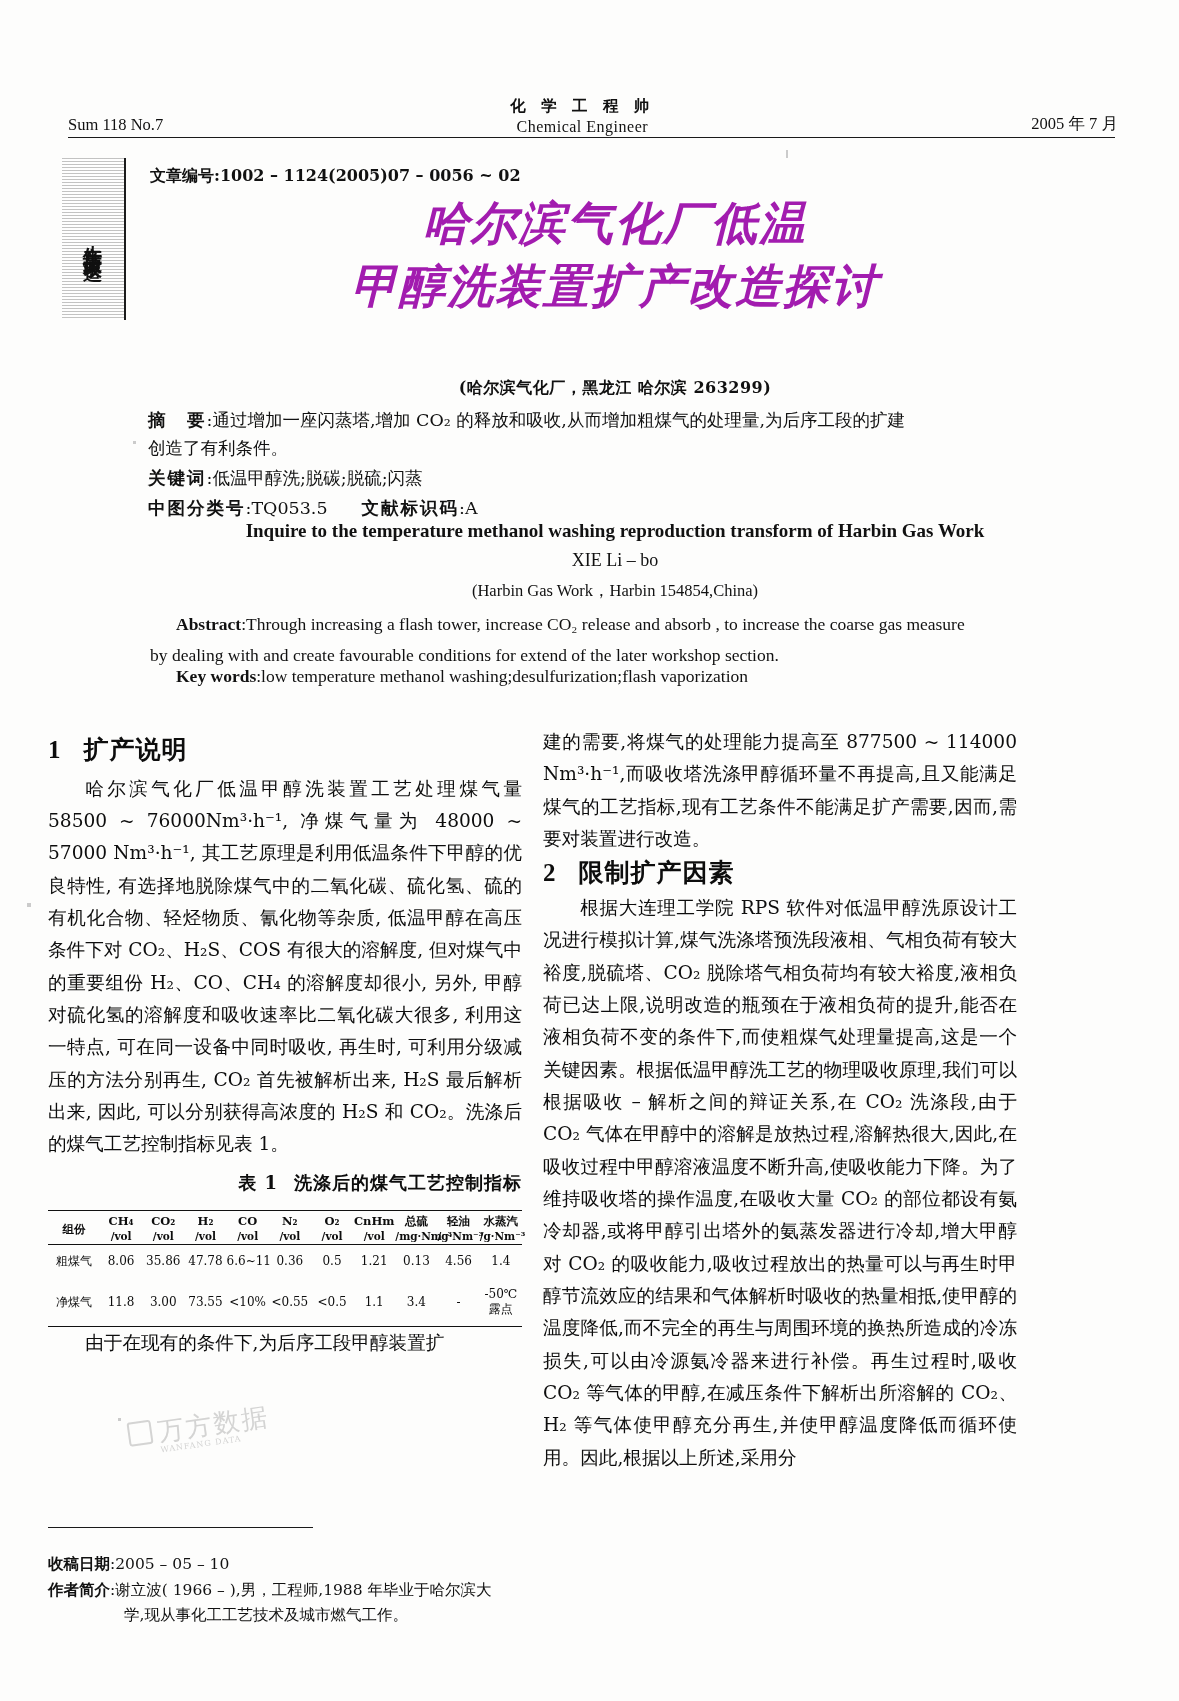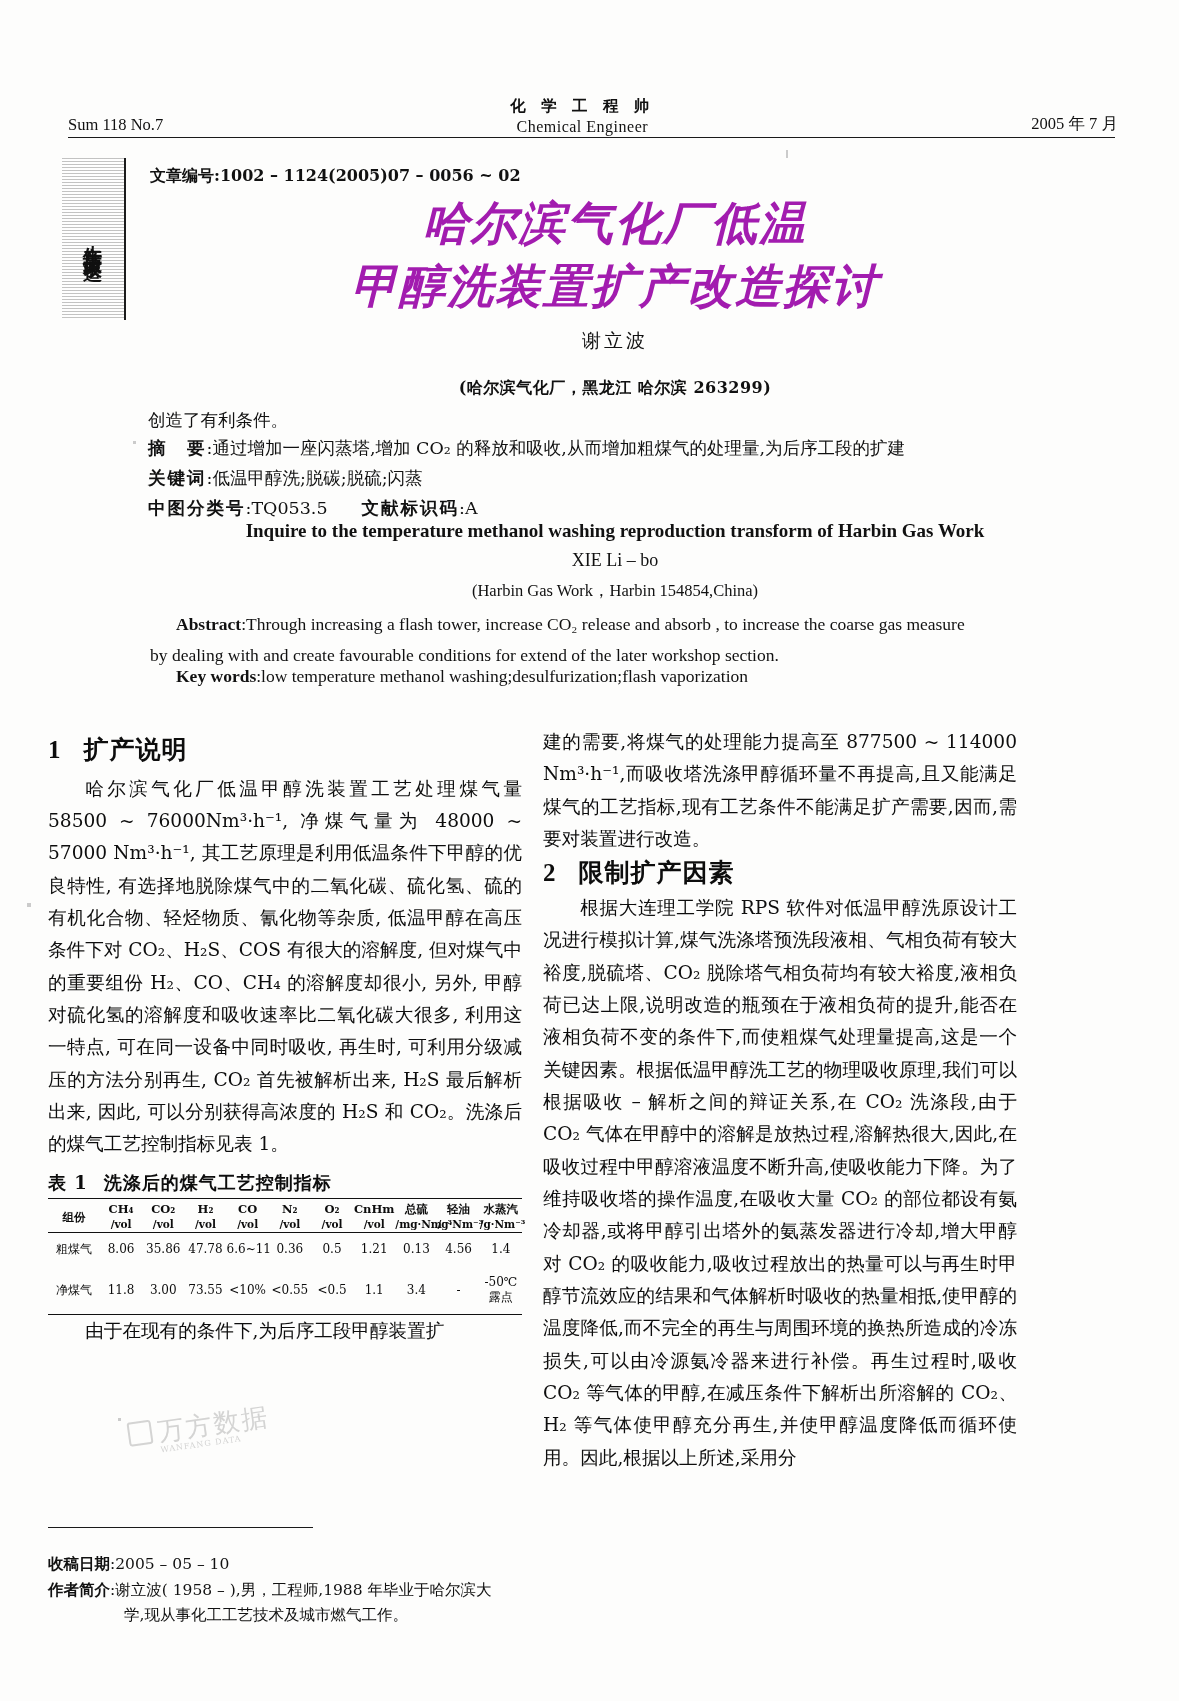--- a/index.html
+++ b/index.html
@@ -250,26 +250,26 @@
     line-height: 1.3;
   }
   h2.sec .num {
     font-family: "Liberation Serif", serif;
     margin-right: 22px;
   }
   .col-right h2.sec { margin: 2px 0 2px 0; }
 
   
   .tbl-caption {
-    text-align: left;
+    text-align: right;
     font-family: "DejaVu Serif", serif;
     font-weight: bold;
     font-size: 18px;
     letter-spacing: 1px;
-    margin: 6px 0 0 0;
+    margin: 6px 0 12px 0;
     text-indent: 0;
   }
   .tbl-caption .cap-num { margin-right: 16px; }
 
   table.data {
     width: 474px;
     border-collapse: collapse;
     font-family: "DejaVu Serif", serif;
     font-size: 11.5px;
     table-layout: fixed;
@@ -363,26 +363,25 @@
     <span>生产与技术改造</span>
   </div>
 
   <div class="artnum">文章编号:1002 – 1124(2005)07 – 0056 ~ 02</div>
 
   <div class="title-cn">
     <div>哈尔滨气化厂低温</div>
     <div>甲醇洗装置扩产改造探讨</div>
   </div>
 
-  <div class="author-cn">谢立波</div>
   <div class="affil-cn">(哈尔滨气化厂，黑龙江 哈尔滨 263299)</div>
 
   <div class="abs-block">
+    <p class="abs-line"><span class="lbl-b">摘　要</span><span>:通过增加一座闪蒸塔,增加 CO₂ 的释放和吸收,从而增加粗煤气的处理量,为后序工段的扩建</span></p>
     <p class="abs-line">创造了有利条件。</p>
-    <p class="abs-line"><span class="lbl-b">摘　要</span><span>:通过增加一座闪蒸塔,增加 CO₂ 的释放和吸收,从而增加粗煤气的处理量,为后序工段的扩建</span></p>
     <p class="kw-line"><span class="lbl-b">关键词</span><span>:低温甲醇洗;脱碳;脱硫;闪蒸</span></p>
     <p class="clc-line"><span class="lbl-b">中图分类号</span><span>:TQ053.5</span><span class="gap-tab"></span><span class="lbl-b">文献标识码</span><span>:A</span></p>
   </div>
 
   <div class="title-en">Inquire to the temperature methanol washing reproduction transform of Harbin Gas Work</div>
   <div class="author-en">XIE Li – bo</div>
   <div class="affil-en">(Harbin Gas Work，Harbin 154854,China)</div>
   <div class="abs-en">
     <p class="p1"><span class="b-en">Abstract</span><span>:Through increasing a flash tower,  increase CO₂ release and absorb , to increase the coarse gas measure</span></p>
     <p>by dealing with and create favourable conditions for extend of the later workshop section.</p>
@@ -469,21 +468,21 @@
   </div>
 
   <div class="watermark">
     <span class="wm-box"></span><span>万方数据</span>
     <span class="wm-sub">WANFANG DATA</span>
   </div>
 
   <div class="foot-rule"></div>
   <div class="footnote">
     <div><span class="fb">收稿日期</span><span>:2005 – 05 – 10</span></div>
-    <div><span class="fb">作者简介</span><span>:谢立波( 1958 – ),男，工程师,1988 年毕业于哈尔滨大</span><span class="cont">学,现从事化工工艺技术及城市燃气工作。</span></div>
+    <div><span class="fb">作者简介</span><span>:谢立波( 1966 – ),男，工程师,1988 年毕业于哈尔滨大</span><span class="cont">学,现从事化工工艺技术及城市燃气工作。</span></div>
   </div>
 
   <div class="speck" style="left:786px; top:150px; width:2px; height:8px;"></div>
   <div class="speck" style="left:133px; top:441px; width:3px; height:3px;"></div>
   <div class="speck" style="left:27px; top:903px; width:4px; height:4px;"></div>
   <div class="speck" style="left:118px; top:1418px; width:3px; height:3px;"></div>
 
 </div>
 
 </body></html>

